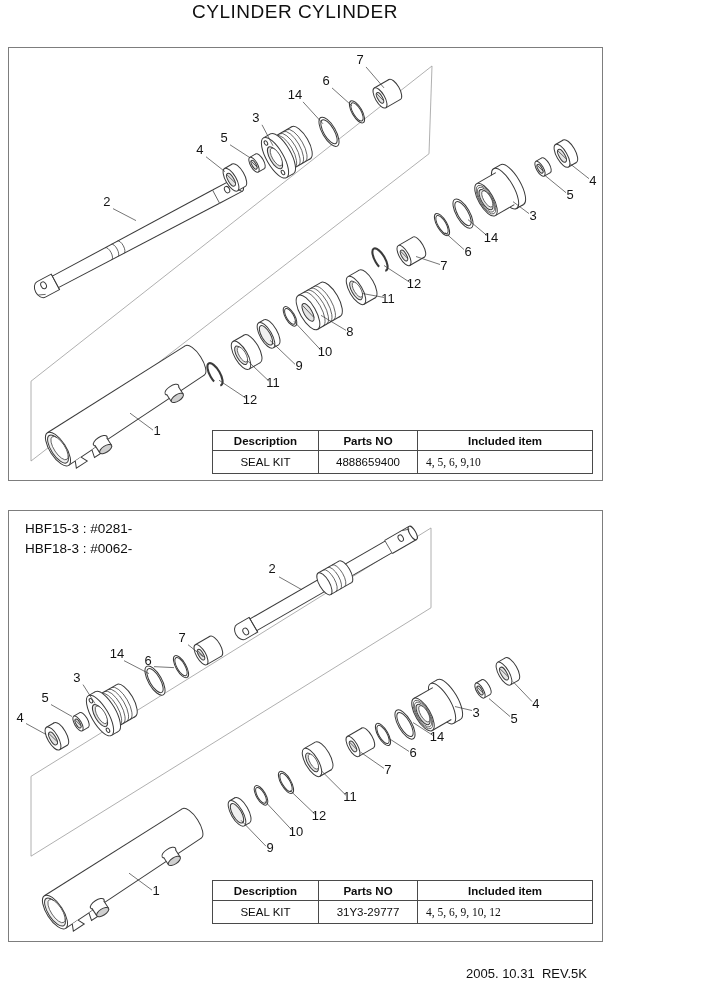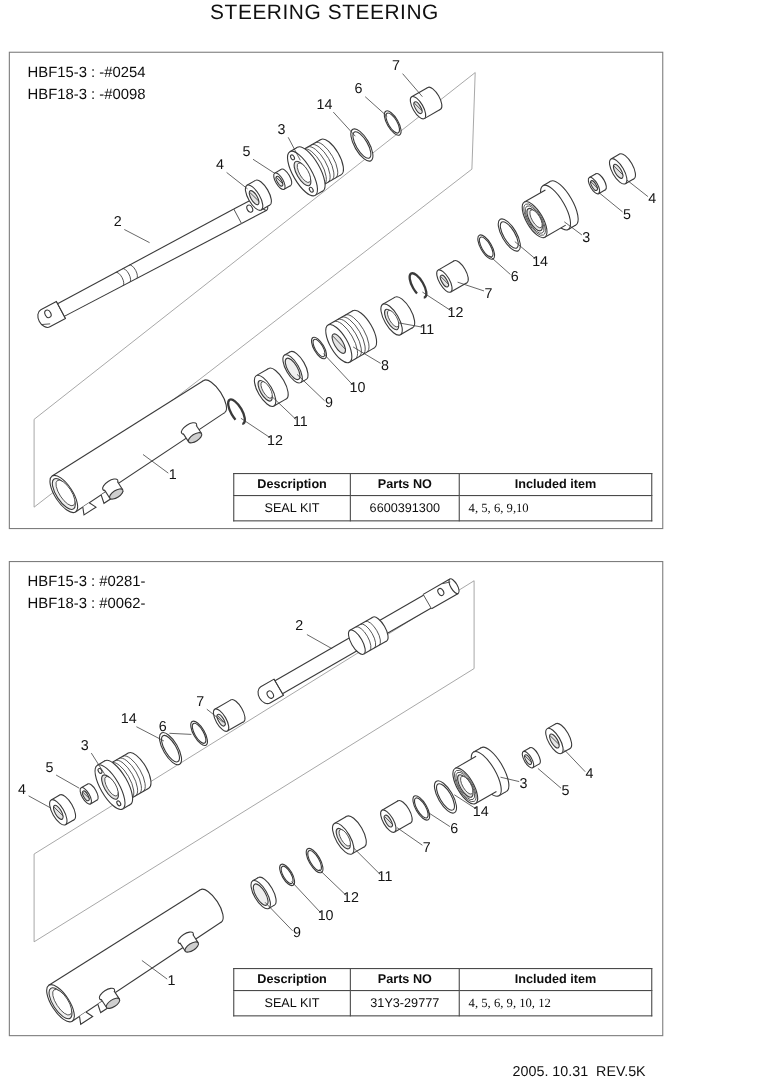--- a/index.html
+++ b/index.html
@@ -32,21 +32,21 @@
   .g3{fill:#efefef;}
   .wf{fill:#fff;stroke:none;}
   .pln{stroke:#9c9c9c;stroke-width:.8;fill:none;}
   .ldr line{stroke:#3a3a3a;stroke-width:.7;}
   .cog text{font-family:"Liberation Sans",sans-serif;font-size:13px;fill:#141414;text-anchor:middle;}
 </style>
 </head>
 <body>
 
 <div class="page">
-  <div class="title">STEERING STEERING</div>
+  <div class="title">CYLINDER CYLINDER</div>
 
   <section class="panel p1">
     <svg viewBox="0 0 593 433" preserveAspectRatio="none">
       <defs>
         <g id="p-washer">
           <ellipse cx="9" cy="0" rx="5.2" ry="13" class="ln w"></ellipse>
           <rect x="0" y="-13" width="9" height="26" class="wf"></rect>
           <line x1="0" y1="-13" x2="9" y2="-13" class="ln"></line>
           <line x1="0" y1="13" x2="9" y2="13" class="ln"></line>
           <ellipse cx="0" cy="0" rx="5.2" ry="13" class="ln w"></ellipse>
@@ -324,42 +324,38 @@
         <text x="379" y="256">11</text>
         <text x="341" y="289">8</text>
         <text x="316" y="309">10</text>
         <text x="290" y="323">9</text>
         <text x="264" y="340">11</text>
         <text x="241" y="357">12</text>
         <text x="148" y="388">1</text>
       </g>
     </svg>
 
-    <div class="models">
-      <div>HBF15-3 : -#0254</div>
-      <div>HBF18-3 : -#0098</div>
-    </div>
 
     <table class="ptable t1">
       <colgroup>
           <col style="width:106px">
           <col style="width:99px">
           <col style="width:175px">
         </colgroup>
       <thead>
           <tr>
         <th>Description</th>
         <th>Parts NO</th>
         <th>Included item</th>
       </tr>
         </thead>
       <tbody>
           <tr>
         <td>SEAL KIT</td>
-        <td>6600391300</td>
+        <td>4888659400</td>
         <td class="inc">4, 5, 6, 9,10</td>
       </tr>
         </tbody>
     </table>
   </section>
 
   <section class="panel p2">
     <svg viewBox="0 0 593 431" preserveAspectRatio="none">
       <path class="pln" d="M422,17 L22,266 L22,346 L422,97 Z"></path>
 

